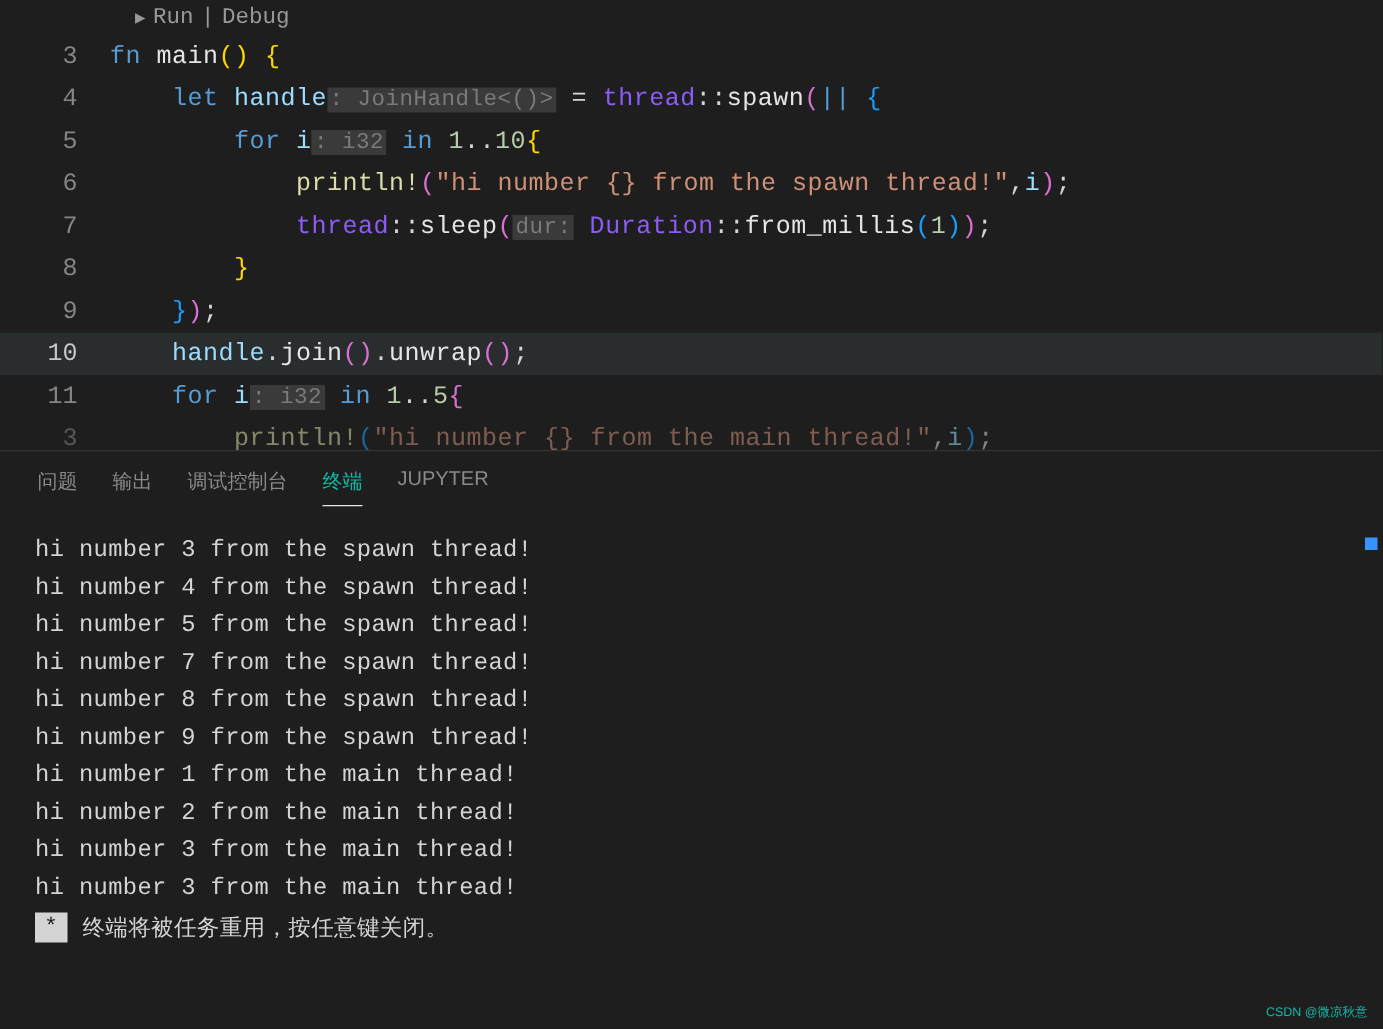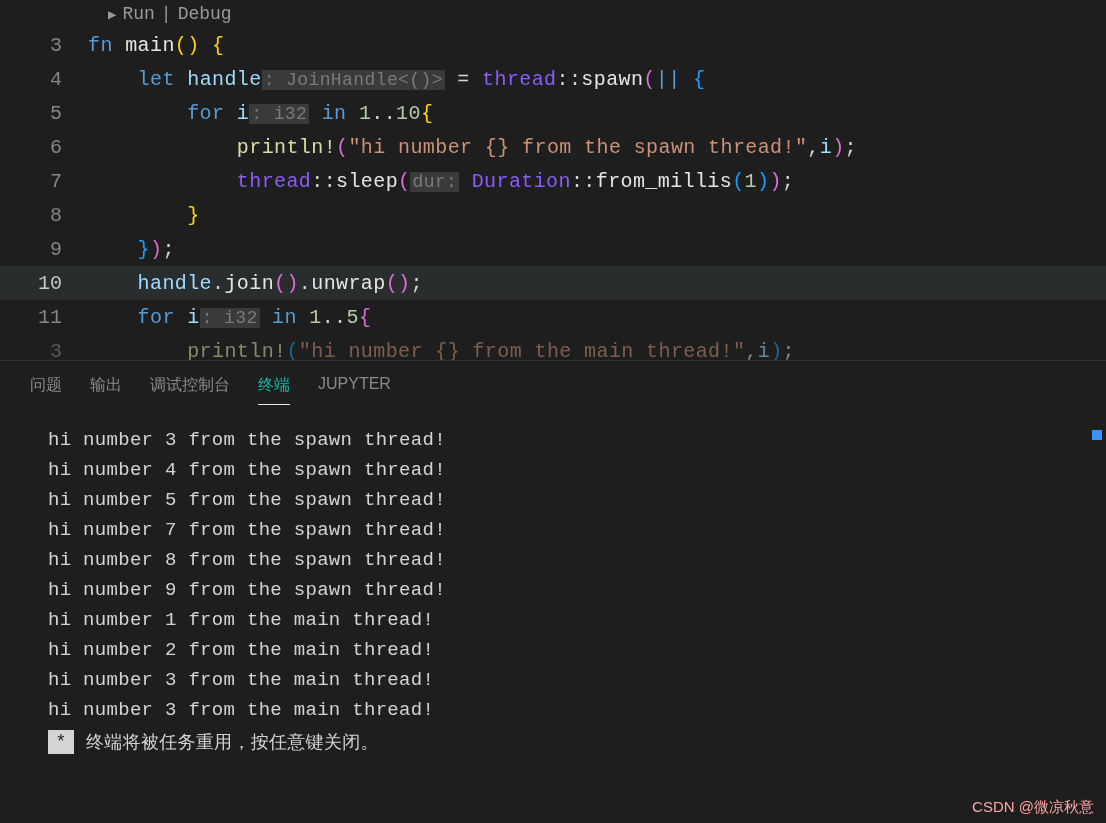--- a/index.html
+++ b/index.html
@@ -97,21 +97,20 @@
   .tab.active {
     color: #14b8a6;
     border-bottom: 1px solid #e7e7e7;
   }
   .term {
     padding: 20px 28px 0 28px;
     line-height: 30px;
     font-size: 19px;
     color: #d4d4d4;
     letter-spacing: 0.3px;
-    margin-left: 20px;
   }
   .footer-line {
     display: flex;
     align-items: center;
     gap: 12px;
     margin-top: 2px;
   }
   .star {
     background: #d4d4d4;
     color: #1e1e1e;
@@ -124,22 +123,22 @@
   }
   .footer-text {
     font-family: -apple-system, "Segoe UI", "Microsoft YaHei", sans-serif;
     font-size: 18px;
     color: #d4d4d4;
   }
   .watermark {
     position: absolute;
     right: 12px;
     bottom: 6px;
-    color: #fca5a5;
-    font-size: 15px;
+    color: #14b8a6;
+    font-size: 10px;
     font-family: -apple-system, "Segoe UI", "Microsoft YaHei", sans-serif;
   }
   .scrollbar-right {
     position: absolute;
     right: 4px;
     top: 430px;
     width: 10px;
     height: 10px;
     background: #3794ff;
   }

